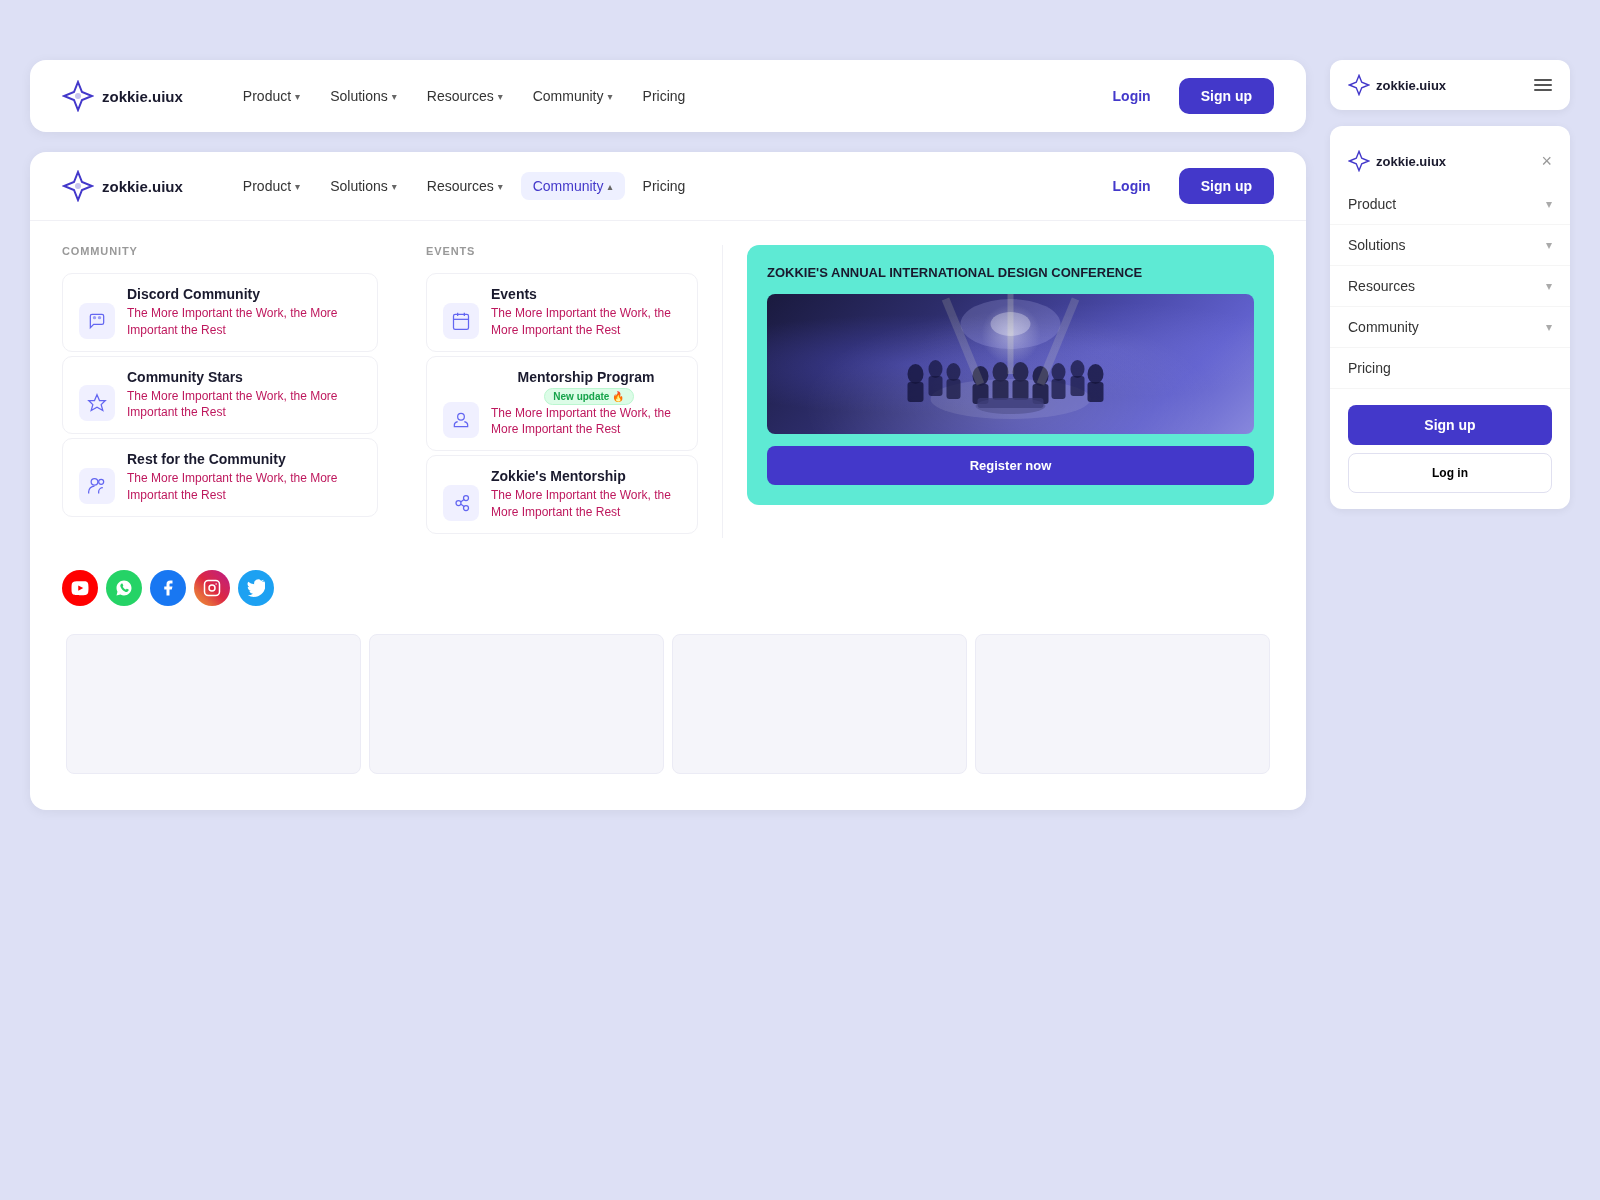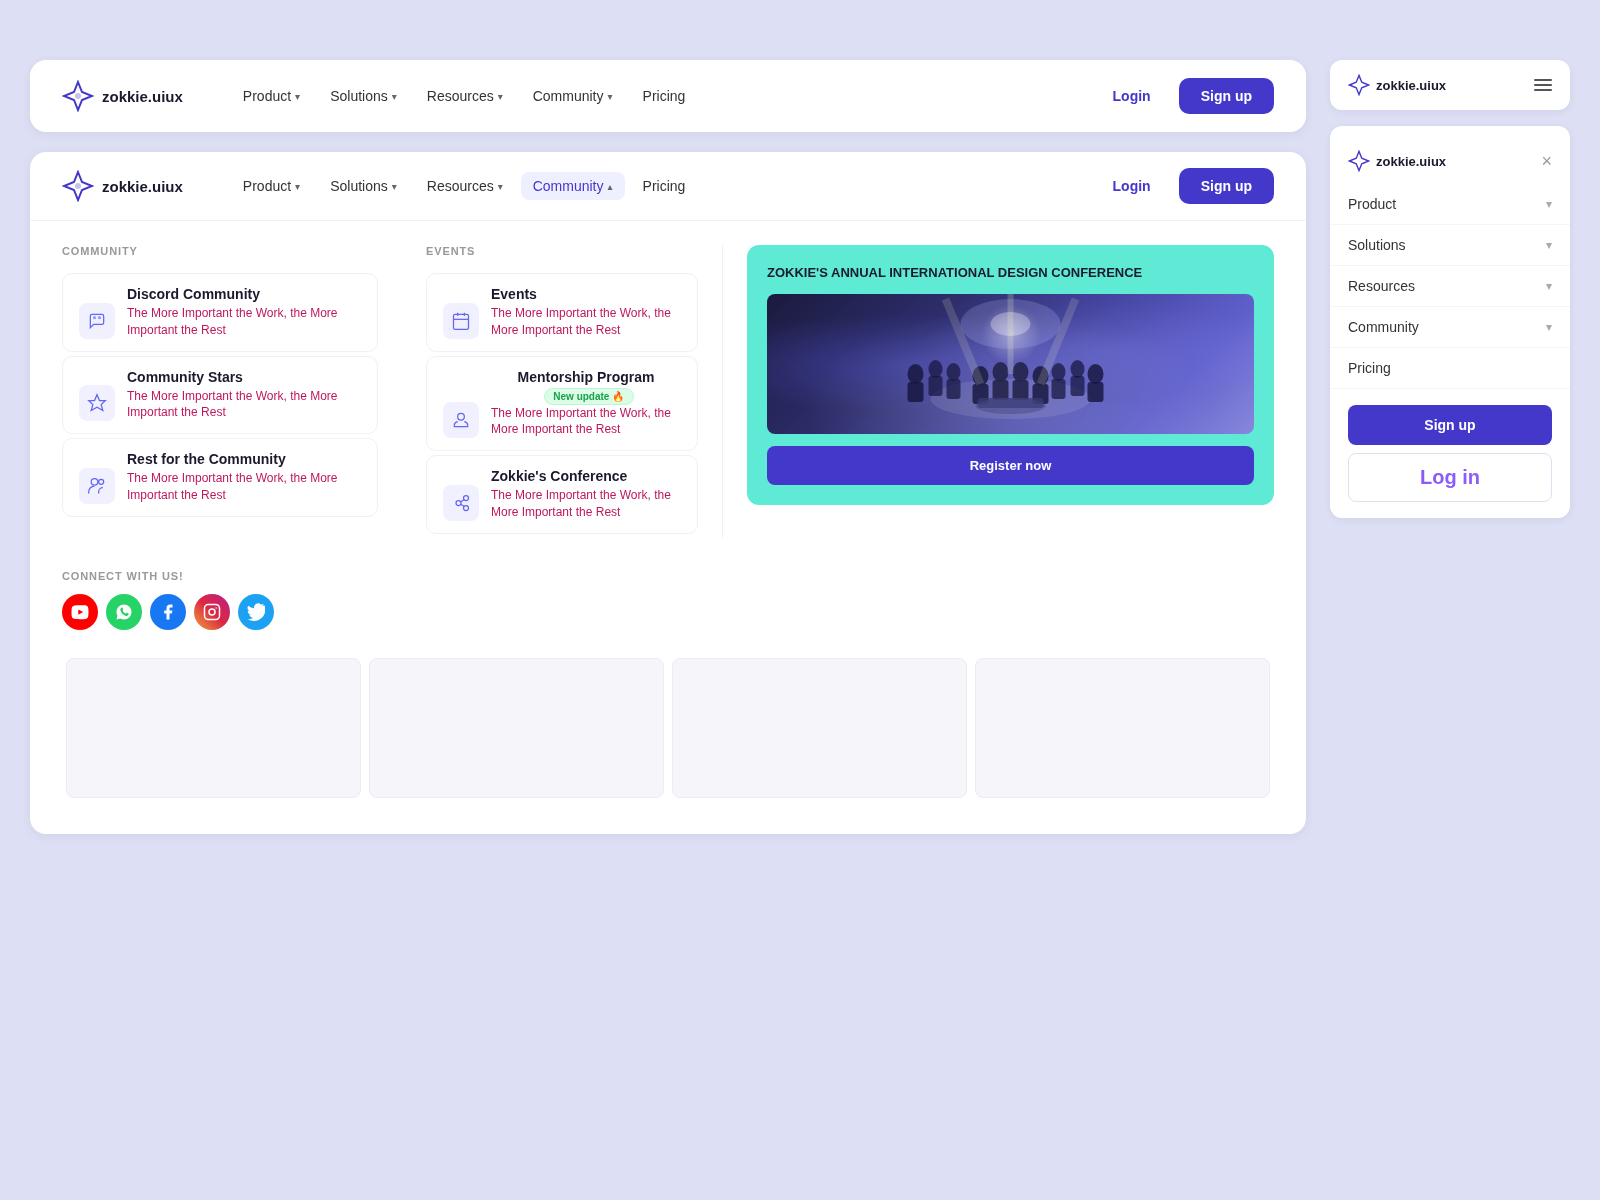--- a/index.html
+++ b/index.html
@@ -390,22 +390,22 @@
       font-weight: 600;
       border: none;
       border-radius: 8px;
       cursor: pointer;
       margin-bottom: 8px;
     }
     .sidebar-btn-login {
       width: 100%;
       padding: 12px;
       background: #fff;
-      color: #8b5cf6;
-      font-size: 20px;
+      color: #000000;
+      font-size: 12px;
       font-weight: 600;
       border: 1px solid #e0e0f0;
       border-radius: 8px;
       cursor: pointer;
     }
   </style>
 </head>
 <body>
 
 <div class="main-area">
@@ -568,21 +568,21 @@
             <div class="menu-icon">
               <svg width="20" height="20" viewBox="0 0 24 24" fill="none" stroke="#6366f1" stroke-width="1.5">
                 <circle cx="9" cy="12" r="3"></circle>
                 <circle cx="18" cy="6" r="3"></circle>
                 <circle cx="18" cy="18" r="3"></circle>
                 <line x1="12" y1="10.5" x2="16" y2="7.5"></line>
                 <line x1="12" y1="13.5" x2="16" y2="16.5"></line>
               </svg>
             </div>
             <div class="menu-item-content">
-              <div class="menu-item-title">Zokkie's Conference</div>
+              <div class="menu-item-title">Zokkie's Mentorship</div>
               <div class="menu-item-desc">The More Important the Work, the More Important the Rest</div>
             </div>
           </div>
         </div>
 
         <div class="col-conference">
           <div class="conference-card">
             <div class="conference-title">ZOKKIE'S ANNUAL INTERNATIONAL DESIGN CONFERENCE</div>
             <div class="conference-img">
               <div class="conference-img-inner"></div>
@@ -626,21 +626,20 @@
                 <line x1="180" y1="5" x2="145" y2="90" stroke="rgba(255,255,200,0.15)" stroke-width="8"></line>
               </svg>
             </div>
             <button class="btn-register">Register now</button>
           </div>
         </div>
       </div>
     </div>
 
     <div class="connect-section">
-      <div class="connect-title">CONNECT WITH US!</div>
       <div class="social-icons">
         <div class="social-icon social-yt">
           <svg width="18" height="18" viewBox="0 0 24 24" fill="white">
             <path d="M23 7s-.3-2-1.2-2.7c-1.1-1.2-2.4-1.2-3-1.3C16.2 3 12 3 12 3s-4.2 0-6.8.2c-.6.1-1.9.1-3 1.3C1.3 5 1 7 1 7S.7 9.1.7 11.2v2c0 2.1.3 4.2.3 4.2s.3 2 1.2 2.7c1.1 1.2 2.6 1.1 3.3 1.2C7.2 21.4 12 21.5 12 21.5s4.2 0 6.8-.3c.6-.1 1.9-.1 3-1.3.9-.7 1.2-2.7 1.2-2.7s.3-2.1.3-4.2v-2C23.3 9.1 23 7 23 7z"></path>
             <polygon points="9.7,15.5 9.7,8.5 16.3,12" fill="red"></polygon>
           </svg>
         </div>
         <div class="social-icon social-wa">
           <svg width="18" height="18" viewBox="0 0 24 24" fill="white">
             <path d="M12 2C6.5 2 2 6.5 2 12c0 1.8.5 3.5 1.3 5L2 22l5.2-1.3C9 21.5 10.5 22 12 22c5.5 0 10-4.5 10-10S17.5 2 12 2zm5.2 14.2c-.2.6-1.2 1.2-1.7 1.2-.4 0-.9.2-3-1-2.5-1.5-4-4-4.1-4.2-.2-.2-1.3-1.7-1.3-3.2 0-1.5.8-2.2 1.1-2.5.3-.3.6-.4.8-.4h.6c.2 0 .4.1.6.5l.8 2c.1.2 0 .4-.1.6l-.5.7c-.1.2-.2.3-.1.5.3.5 1 1.5 1.8 2.2.8.7 1.8 1.2 2.2 1.4.2.1.4 0 .5-.1l.7-.8c.2-.2.3-.2.5-.1l2 .9c.2.1.3.2.3.4v.8z"></path>

